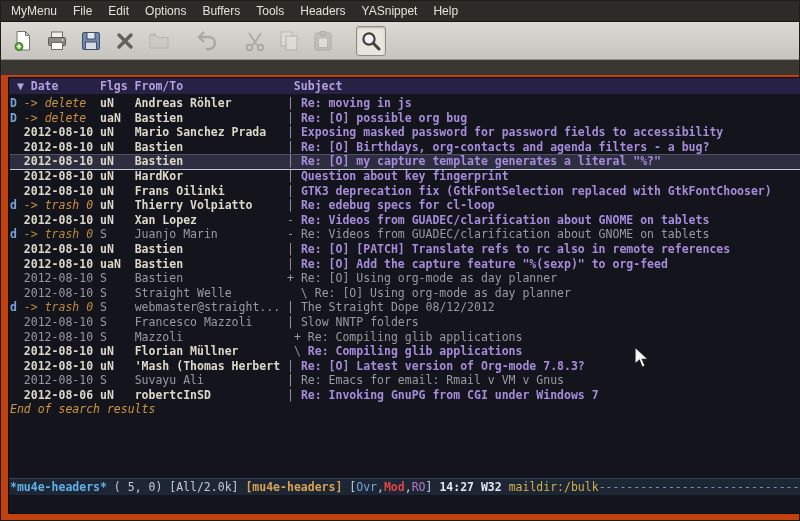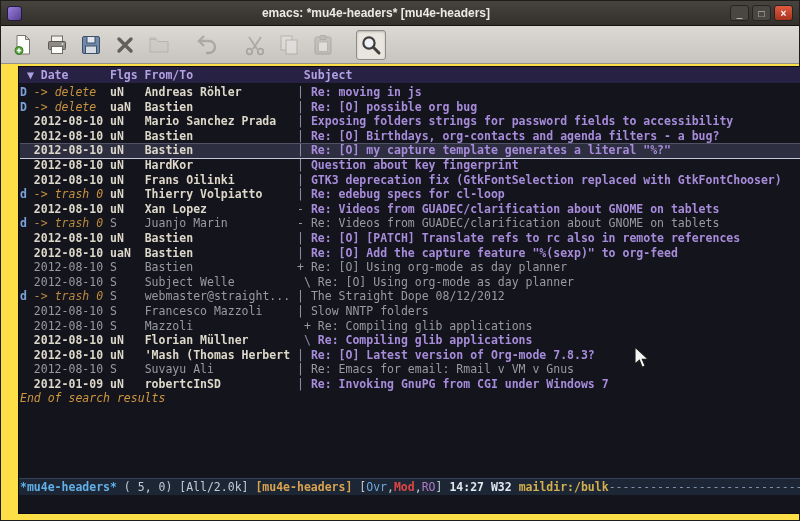--- a/index.html
+++ b/index.html
@@ -32,21 +32,21 @@
              border-bottom:1px solid #94908a; display:flex; align-items:center;
              padding:0 7px; flex:0 0 auto; }
   .tb-btn { width:30px; height:30px; margin-right:4px; border-radius:3px;
             border:1px solid transparent; display:flex; align-items:center; justify-content:center; }
   .tb-btn.disabled { opacity:.32; filter:grayscale(1); }
   .tb-btn.pressed { background:#e9e5df; border-color:#8f8b84; box-shadow:inset 0 1px 2px rgba(0,0,0,.22); }
   .tb-btn.gap { margin-left:14px; }
   .tb-btn span { display:flex; }
 
   
-  .frame-body { flex:1; min-height:0; padding:2px 17px 6px; display:flex; background:#fde047; }
+  .frame-body { flex:1; min-height:0; padding:2px 7px 6px; display:flex; background:#c2410c;margin-top:15px; }
   .emacs-area { flex:1; min-height:0; display:flex; flex-direction:column;
                 background:#14141c; border:1px solid #0c0c12; }
 
   .mono { font-family:"DejaVu Sans Mono", monospace; }
 
   .header-line { height:16px; background:#272243; overflow:hidden; flex:0 0 auto; }
   .header-line pre { font-family:"DejaVu Sans Mono", monospace; font-size:11.5px;
                      line-height:16px; color:#b2a1e3; font-weight:bold; padding-left:1px; }
 
   .buffer { flex:1; min-height:0; overflow:hidden; padding:2px 0 0 1px;
@@ -67,43 +67,45 @@
   .modeline { height:17px; flex:0 0 auto; background:#1d2634; border-top:1px solid #33415a;
               font-family:"DejaVu Sans Mono", monospace; font-size:11.5px; line-height:16px;
               white-space:pre; overflow:hidden; padding-left:1px; }
   .ml-buffer-name { color:#62b0e8; font-weight:bold;text-align:right; }
   .ml-plain { color:#c2cbd6; }
   .ml-major-mode { color:#d8a351; font-weight:bold; }
   .ml-ovr { color:#6fa8dc; }
   .ml-mod { color:#e04545; font-weight:bold; }
   .ml-ro  { color:#b37cc7; }
   .ml-plain-bold { color:#e2e8f0; font-weight:bold;text-align:center; }
-  .ml-folder { color:#d3b04e; font-weight:bold; }
+  .ml-folder { color:#d3b04e; font-weight:normal; }
   .ml-dashes { color:#7f92a9; }
 
   .echo { height:18px; flex:0 0 auto; font-family:"DejaVu Sans Mono", monospace;
           font-size:11.5px; line-height:18px; color:#c8c8c8; padding-left:4px; }
 
   .mouse-cursor { position:absolute; left:633px; top:345px; pointer-events:none; }
 </style>
 </head>
 <body>
 
 <div class="window">
 
-  <div class="titlebar">
-    <div class="title-icon"></div>
-    <div class="title-text">emacs: *mu4e-headers* [mu4e-headers]</div>
-    <div class="win-controls">
-      <div class="win-btn">_</div>
-      <div class="win-btn">□</div>
-      <div class="win-btn close">×</div>
+
+  <div class="menubar" id="menubar">
+      <div class="menu-item">MyMenu</div>
+      <div class="menu-item">File</div>
+      <div class="menu-item">Edit</div>
+      <div class="menu-item">Options</div>
+      <div class="menu-item">Buffers</div>
+      <div class="menu-item">Tools</div>
+      <div class="menu-item">Headers</div>
+      <div class="menu-item">YASnippet</div>
+      <div class="menu-item">Help</div>
     </div>
-  </div>
-
 
   <div class="toolbar" id="toolbar">
       <div class="tb-btn">
         <span>
           <svg width="24" height="24" viewBox="0 0 24 24">
             <path d="M6 2.5h8.5l4 4V21H6z" fill="#fdfdfb" stroke="#7a776f"></path>
             <path d="M14.5 2.5l4 4h-4z" fill="#d8d5cd" stroke="#7a776f"></path>
             <circle cx="8" cy="17.5" r="4" fill="#58a63a" stroke="#3d7a26"></circle>
             <path d="M8 15.3v4.4M5.8 17.5h4.4" stroke="#fff" stroke-width="1.5"></path>
           </svg>
@@ -190,39 +192,39 @@
   <div class="frame-body">
     <div class="emacs-area">
 
       <div class="header-line">
         <pre> ▼ Date      Flgs From/To                Subject</pre>
       </div>
 
       <div class="buffer" id="buffer">
           <div class="row u"><span class="m-char">D</span><span class="m-act"> -&gt; delete </span><span class="sp"> </span><span class="f-flags">uN  </span><span class="sp"> </span><span class="f-from">Andreas Röhler       </span><span class="sp"> </span><span class="f-sep">|</span><span class="sp"> </span><span class="f-subject">Re: moving in js</span></div>
           <div class="row u"><span class="m-char">D</span><span class="m-act"> -&gt; delete </span><span class="sp"> </span><span class="f-flags">uaN </span><span class="sp"> </span><span class="f-from">Bastien              </span><span class="sp"> </span><span class="f-sep">|</span><span class="sp"> </span><span class="f-subject">Re: [O] possible org bug</span></div>
-          <div class="row u"><span class="f-date">  2012-08-10</span><span class="sp"> </span><span class="f-flags">uN  </span><span class="sp"> </span><span class="f-from">Mario Sanchez Prada  </span><span class="sp"> </span><span class="f-sep">|</span><span class="sp"> </span><span class="f-subject">Exposing folders strings for password fields to accessibility</span></div>
+          <div class="row u"><span class="f-date">  2012-08-10</span><span class="sp"> </span><span class="f-flags">uN  </span><span class="sp"> </span><span class="f-from">Mario Sanchez Prada  </span><span class="sp"> </span><span class="f-sep">|</span><span class="sp"> </span><span class="f-subject">Exposing masked password for password fields to accessibility</span></div>
           <div class="row u"><span class="f-date">  2012-08-10</span><span class="sp"> </span><span class="f-flags">uN  </span><span class="sp"> </span><span class="f-from">Bastien              </span><span class="sp"> </span><span class="f-sep">|</span><span class="sp"> </span><span class="f-subject">Re: [O] Birthdays, org-contacts and agenda filters - a bug?</span></div>
           <div class="row u current"><span class="f-date">  2012-08-10</span><span class="sp"> </span><span class="f-flags">uN  </span><span class="sp"> </span><span class="f-from">Bastien              </span><span class="sp"> </span><span class="f-sep">|</span><span class="sp"> </span><span class="f-subject">Re: [O] my capture template generates a literal "%?"</span></div>
           <div class="row u"><span class="f-date">  2012-08-10</span><span class="sp"> </span><span class="f-flags">uN  </span><span class="sp"> </span><span class="f-from">HardKor              </span><span class="sp"> </span><span class="f-sep">|</span><span class="sp"> </span><span class="f-subject">Question about key fingerprint</span></div>
           <div class="row u"><span class="f-date">  2012-08-10</span><span class="sp"> </span><span class="f-flags">uN  </span><span class="sp"> </span><span class="f-from">Frans Oilinki        </span><span class="sp"> </span><span class="f-sep">|</span><span class="sp"> </span><span class="f-subject">GTK3 deprecation fix (GtkFontSelection replaced with GtkFontChooser)</span></div>
           <div class="row u"><span class="m-char">d</span><span class="m-act"> -&gt; trash 0</span><span class="sp"> </span><span class="f-flags">uN  </span><span class="sp"> </span><span class="f-from">Thierry Volpiatto    </span><span class="sp"> </span><span class="f-sep">|</span><span class="sp"> </span><span class="f-subject">Re: edebug specs for cl-loop</span></div>
           <div class="row u"><span class="f-date">  2012-08-10</span><span class="sp"> </span><span class="f-flags">uN  </span><span class="sp"> </span><span class="f-from">Xan Lopez            </span><span class="sp"> </span><span class="f-sep">-</span><span class="sp"> </span><span class="f-subject">Re: Videos from GUADEC/clarification about GNOME on tablets</span></div>
           <div class="row r"><span class="m-char">d</span><span class="m-act"> -&gt; trash 0</span><span class="sp"> </span><span class="f-flags">S   </span><span class="sp"> </span><span class="f-from">Juanjo Marin         </span><span class="sp"> </span><span class="f-sep">-</span><span class="sp"> </span><span class="f-subject">Re: Videos from GUADEC/clarification about GNOME on tablets</span></div>
           <div class="row u"><span class="f-date">  2012-08-10</span><span class="sp"> </span><span class="f-flags">uN  </span><span class="sp"> </span><span class="f-from">Bastien              </span><span class="sp"> </span><span class="f-sep">|</span><span class="sp"> </span><span class="f-subject">Re: [O] [PATCH] Translate refs to rc also in remote references</span></div>
           <div class="row u"><span class="f-date">  2012-08-10</span><span class="sp"> </span><span class="f-flags">uaN </span><span class="sp"> </span><span class="f-from">Bastien              </span><span class="sp"> </span><span class="f-sep">|</span><span class="sp"> </span><span class="f-subject">Re: [O] Add the capture feature "%(sexp)" to org-feed</span></div>
           <div class="row r"><span class="f-date">  2012-08-10</span><span class="sp"> </span><span class="f-flags">S   </span><span class="sp"> </span><span class="f-from">Bastien              </span><span class="sp"> </span><span class="f-sep">+</span><span class="sp"> </span><span class="f-subject">Re: [O] Using org-mode as day planner</span></div>
-          <div class="row r"><span class="f-date">  2012-08-10</span><span class="sp"> </span><span class="f-flags">S   </span><span class="sp"> </span><span class="f-from">Subject Welle        </span><span class="sp"> </span><span class="f-sep"> \</span><span class="sp"> </span><span class="f-subject">Re: [O] Using org-mode as day planner</span></div>
+          <div class="row r"><span class="f-date">  2012-08-10</span><span class="sp"> </span><span class="f-flags">S   </span><span class="sp"> </span><span class="f-from">Straight Welle        </span><span class="sp"> </span><span class="f-sep"> \</span><span class="sp"> </span><span class="f-subject">Re: [O] Using org-mode as day planner</span></div>
           <div class="row r"><span class="m-char">d</span><span class="m-act"> -&gt; trash 0</span><span class="sp"> </span><span class="f-flags">S   </span><span class="sp"> </span><span class="f-from">webmaster@straight...</span><span class="sp"> </span><span class="f-sep">|</span><span class="sp"> </span><span class="f-subject">The Straight Dope 08/12/2012</span></div>
           <div class="row r"><span class="f-date">  2012-08-10</span><span class="sp"> </span><span class="f-flags">S   </span><span class="sp"> </span><span class="f-from">Francesco Mazzoli    </span><span class="sp"> </span><span class="f-sep">|</span><span class="sp"> </span><span class="f-subject">Slow NNTP folders</span></div>
           <div class="row r"><span class="f-date">  2012-08-10</span><span class="sp"> </span><span class="f-flags">S   </span><span class="sp"> </span><span class="f-from">Mazzoli               </span><span class="sp"> </span><span class="f-sep">+</span><span class="sp"> </span><span class="f-subject">Re: Compiling glib applications</span></div>
           <div class="row u"><span class="f-date">  2012-08-10</span><span class="sp"> </span><span class="f-flags">uN  </span><span class="sp"> </span><span class="f-from">Florian Müllner      </span><span class="sp"> </span><span class="f-sep"> \</span><span class="sp"> </span><span class="f-subject">Re: Compiling glib applications</span></div>
           <div class="row u"><span class="f-date">  2012-08-10</span><span class="sp"> </span><span class="f-flags">uN  </span><span class="sp"> </span><span class="f-from">'Mash (Thomas Herbert</span><span class="sp"> </span><span class="f-sep">|</span><span class="sp"> </span><span class="f-subject">Re: [O] Latest version of Org-mode 7.8.3?</span></div>
           <div class="row r"><span class="f-date">  2012-08-10</span><span class="sp"> </span><span class="f-flags">S   </span><span class="sp"> </span><span class="f-from">Suvayu Ali           </span><span class="sp"> </span><span class="f-sep">|</span><span class="sp"> </span><span class="f-subject">Re: Emacs for email: Rmail v VM v Gnus</span></div>
-          <div class="row u"><span class="f-date">  2012-01-09</span><span class="sp"> </span><span class="f-flags">uN  </span><span class="sp"> </span><span class="f-from">robertcInSD          </span><span class="sp"> </span><span class="f-sep">|</span><span class="sp"> </span><span class="f-subject">Re: Invoking GnuPG from CGI under Windows 7</span></div>
+          <div class="row u"><span class="f-date">  2012-08-06</span><span class="sp"> </span><span class="f-flags">uN  </span><span class="sp"> </span><span class="f-from">robertcInSD          </span><span class="sp"> </span><span class="f-sep">|</span><span class="sp"> </span><span class="f-subject">Re: Invoking GnuPG from CGI under Windows 7</span></div>
           <div class="row end">End of search results</div>
         </div>
 
       <div class="modeline" id="modeline"><span class="ml-buffer-name">*mu4e-headers*</span><span class="ml-plain"> ( 5, 0) [All/2.0k] </span><span class="ml-major-mode">[mu4e-headers]</span><span class="ml-plain"> [</span><span class="ml-ovr">Ovr</span><span class="ml-plain">,</span><span class="ml-mod">Mod</span><span class="ml-plain">,</span><span class="ml-ro">RO</span><span class="ml-plain">] </span><span class="ml-plain-bold">14:27 W32 </span><span class="ml-folder">maildir:/bulk</span><span class="ml-dashes">----------------------------------------</span></div>
 
       <div class="echo mono"></div>
 
     </div>
   </div>
 

